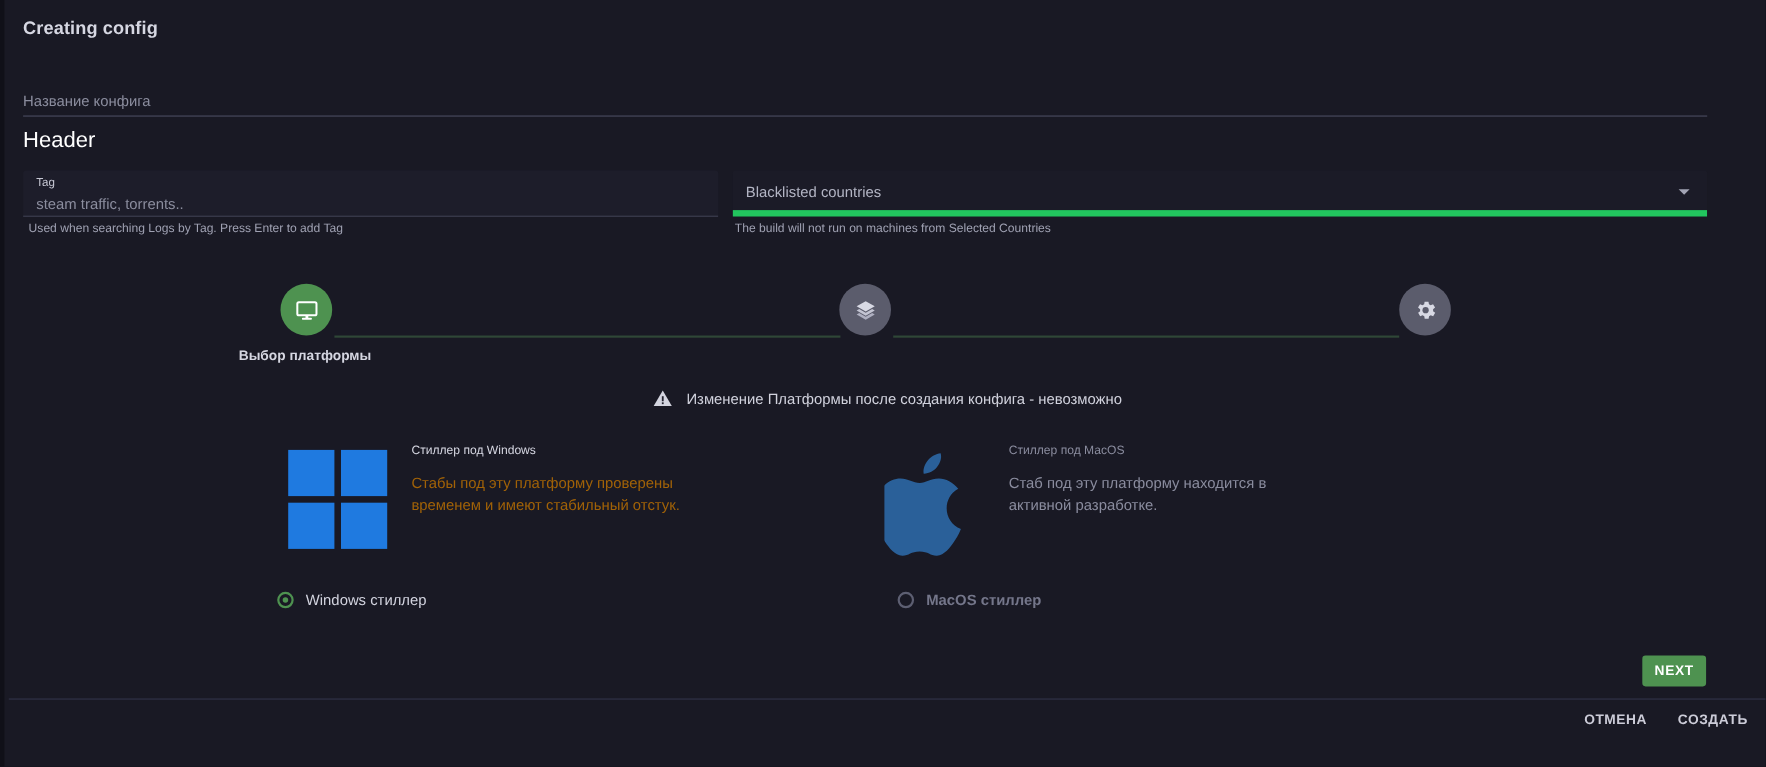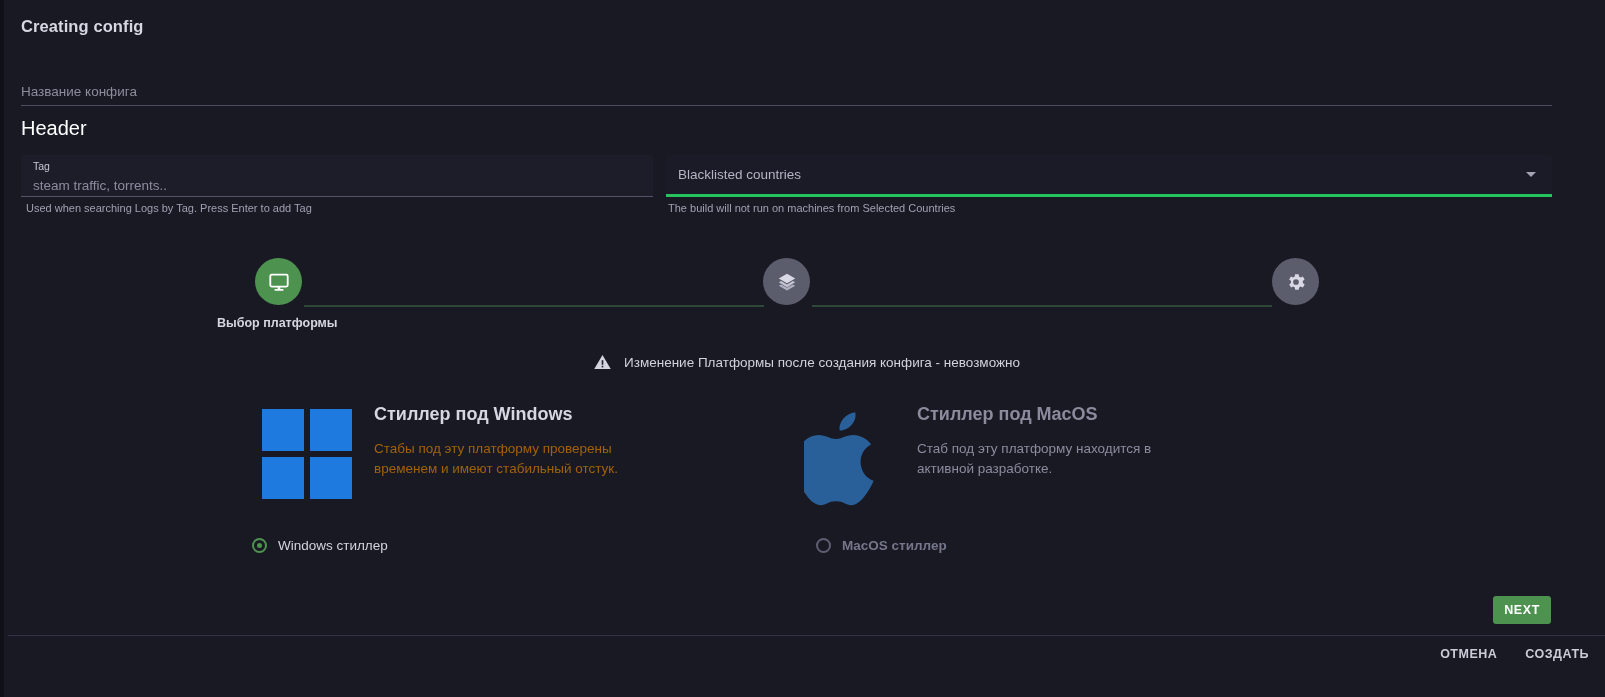--- a/index.html
+++ b/index.html
@@ -64,21 +64,21 @@
   .helper-left {
     position: absolute; left: 22px; top: 202px;
     font-size: 11px; color: #9fa1b2;
   }
 
   
   .select-field {
     position: absolute; left: 662px; top: 155px;
     width: 886px; height: 42px;
     background: #1b1b27;
-    border-bottom: 3px solid #22c55e;
+    border-bottom: 6px solid #22c55e;
     border-radius: 3px 3px 0 0;
   }
   .select-value {
     position: absolute; left: 12px; top: 12px;
     font-size: 13.5px; color: #b3b5c4;
   }
   .select-caret {
     position: absolute; right: 16px; top: 17px;
     width: 0; height: 0;
     border-left: 5px solid transparent;
@@ -122,21 +122,21 @@
   .platform { position: absolute; top: 404px; }
   .platform.win { left: 258px; }
   .platform.mac { left: 800px; }
   .platform-logo { position: absolute; left: 0; top: 5px; }
   .win-grid {
     width: 90px; height: 90px;
     display: grid; grid-template-columns: 42px 42px; grid-template-rows: 42px 42px; gap: 6px;
   }
   .win-grid i { display: block; background: #1f7ae0; }
   .platform-texts { position: absolute; left: 112px; top: 0; width: 280px; }
-  .platform-title { font-size: 18px; font-weight: bold; color: #d6d7e2; }
+  .platform-title { font-size: 11px; font-weight: normal; color: #d6d7e2; }
   .platform-desc { margin-top: 14px; font-size: 13.5px; line-height: 20px; color: #a16207; }
   .platform.mac .platform-title { color: #8a8c9e; }
   .platform.mac .platform-desc { color: #8a8c9e; }
   .platform.mac .platform-texts { left: 113px; width: 245px; }
 
   
   .radio-row { position: absolute; top: 538px; display: flex; align-items: center; gap: 11px; }
   .radio-row.win { left: 248px; }
   .radio-row.mac { left: 812px; font-weight: bold; }
   .radio {

